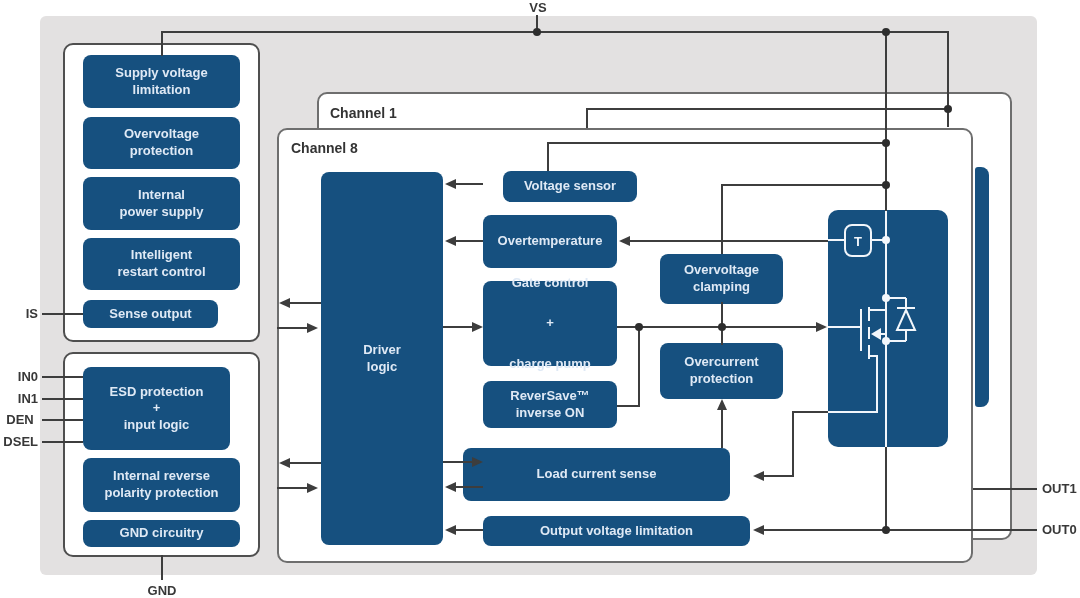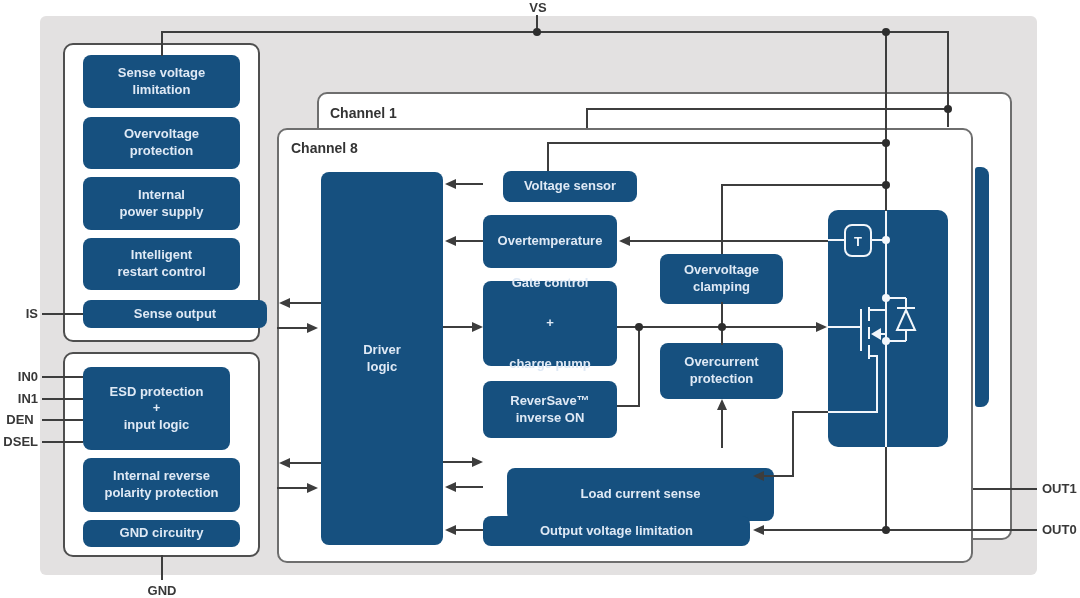--- a/index.html
+++ b/index.html
@@ -35,36 +35,36 @@
 
   <div class="abs" style="left:975px;top:167px;width:14px;height:240px;background:#16507F;border-radius:3px 8px 8px 3px;"></div>
 
   <div class="chbox" style="left:277px;top:128px;width:692px;height:431px;"></div>
 
   <div class="chlabel" style="left:330px;top:105px;">Channel 1</div>
   <div class="chlabel" style="left:291px;top:140px;">Channel 8</div>
 
   <div class="panel" style="left:63px;top:43px;width:193px;height:295px;"></div>
   <div class="bb" style="left:83px;top:55px;width:157px;height:53px;">
-    <span>Sense voltage</span>
+    <span>Supply voltage</span>
     <span>limitation</span>
   </div>
   <div class="bb" style="left:83px;top:117px;width:157px;height:52px;">
     <span>Overvoltage</span>
     <span>protection</span>
   </div>
   <div class="bb" style="left:83px;top:177px;width:157px;height:53px;">
     <span>Internal</span>
     <span>power supply</span>
   </div>
   <div class="bb" style="left:83px;top:238px;width:157px;height:52px;">
     <span>Intelligent</span>
     <span>restart control</span>
   </div>
-  <div class="bb" style="left:83px;top:300px;width:184px;height:28px;text-align:right;">
+  <div class="bb" style="left:83px;top:300px;width:135px;height:28px;text-align:right;">
     <span>Sense output</span>
   </div>
 
   <div class="panel" style="left:63px;top:352px;width:193px;height:201px;"></div>
   <div class="bb" style="left:83px;top:367px;width:147px;height:83px;">
     <span>ESD protection</span>
     <span>+</span>
     <span>input logic</span>
   </div>
   <div class="bb" style="left:83px;top:458px;width:157px;height:54px;">
@@ -83,25 +83,25 @@
     <span>Voltage sensor</span>
   </div>
   <div class="bb" style="left:483px;top:215px;width:134px;height:53px;">
     <span>Overtemperature</span>
   </div>
   <div class="bb" style="left:483px;top:281px;width:134px;height:85px;gap:24px;">
     <span>Gate control</span>
     <span>+</span>
     <span>charge pump</span>
   </div>
-  <div class="bb" style="left:483px;top:381px;width:134px;height:57px;">
+  <div class="bb" style="left:483px;top:381px;width:134px;height:47px;">
     <span>ReverSave™</span>
     <span>inverse ON</span>
   </div>
-  <div class="bb" style="left:507px;top:448px;width:267px;height:53px;margin-top:20px;">
+  <div class="bb" style="left:463px;top:448px;width:267px;height:53px;">
     <span>Load current sense</span>
   </div>
   <div class="bb" style="left:483px;top:516px;width:267px;height:30px;">
     <span>Output voltage limitation</span>
   </div>
   <div class="bb" style="left:660px;top:254px;width:123px;height:50px;">
     <span>Overvoltage</span>
     <span>clamping</span>
   </div>
   <div class="bb" style="left:660px;top:343px;width:123px;height:56px;">

